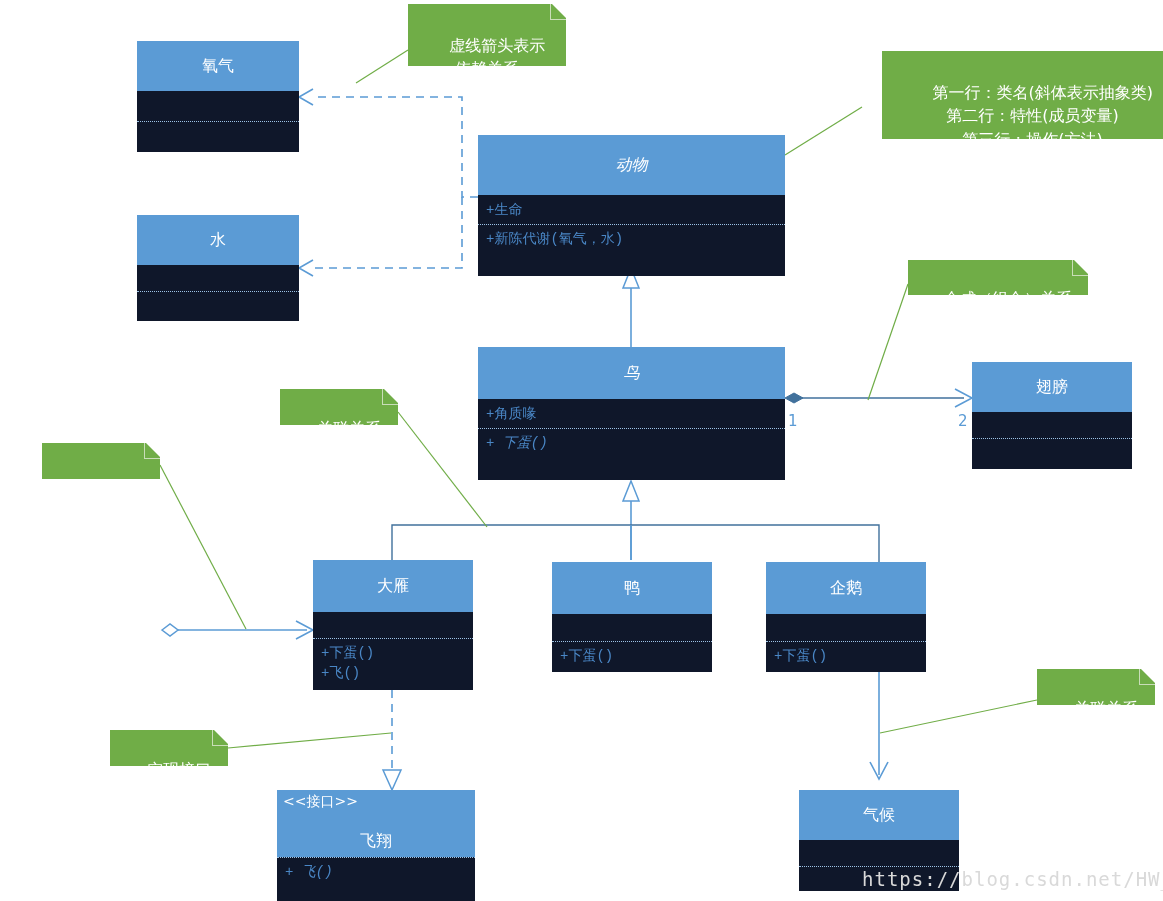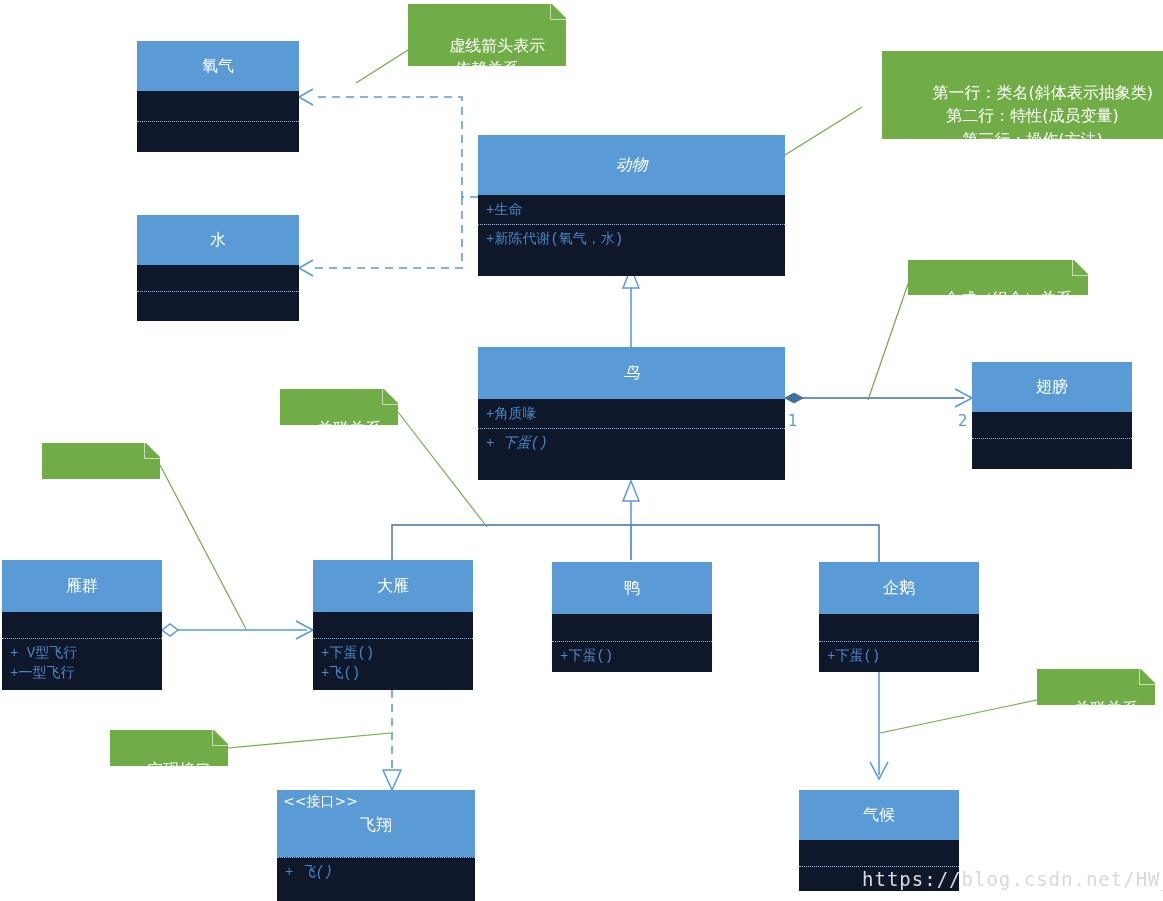--- a/index.html
+++ b/index.html
@@ -175,32 +175,20 @@
   <div class="uml-class" style="left:972px;top:347px;width:160px;height:107px;">
     <div class="uml-head" style="height:50px;margin-top:15px;">
       <div>翅膀</div>
     </div>
     <div class="uml-body" style="height:57px;">
       <div class="uml-attrs" style="height:26px;"></div>
       <div class="uml-ops"></div>
     </div>
   </div>
 
-  <div class="uml-class" style="left:2px;top:560px;width:160px;height:130px;">
-    <div class="uml-head" style="height:52px;">
-      <div>雁群</div>
-    </div>
-    <div class="uml-body" style="height:78px;">
-      <div class="uml-attrs" style="height:26px;"></div>
-      <div class="uml-ops">
-        <div class="row">+ V型飞行</div>
-        <div class="row">+一型飞行</div>
-      </div>
-    </div>
-  </div>
 
   <div class="uml-class" style="left:313px;top:560px;width:160px;height:130px;">
     <div class="uml-head" style="height:52px;">
       <div>大雁</div>
     </div>
     <div class="uml-body" style="height:78px;">
       <div class="uml-attrs" style="height:26px;"></div>
       <div class="uml-ops">
         <div class="row">+下蛋()</div>
         <div class="row">+飞()</div>
@@ -213,36 +201,36 @@
       <div>鸭</div>
     </div>
     <div class="uml-body" style="height:58px;">
       <div class="uml-attrs" style="height:27px;"></div>
       <div class="uml-ops">
         <div class="row">+下蛋()</div>
       </div>
     </div>
   </div>
 
-  <div class="uml-class" style="left:819px;top:562px;width:160px;height:110px;">
+  <div class="uml-class" style="left:766px;top:562px;width:160px;height:110px;">
     <div class="uml-head" style="height:52px;">
       <div>企鹅</div>
     </div>
     <div class="uml-body" style="height:58px;">
       <div class="uml-attrs" style="height:27px;"></div>
       <div class="uml-ops">
         <div class="row">+下蛋()</div>
       </div>
     </div>
   </div>
 
   <div class="uml-class" style="left:277px;top:790px;width:198px;height:111px;border-radius:16px;">
     <div class="uml-head" style="height:67px;justify-content:flex-start;padding-top:3px;">
       <div class="uml-stereo">&lt;&lt;接口&gt;&gt;</div>
-      <div style="margin-top:4px;">飞翔</div>
+      <div style="margin-top:20px;">飞翔</div>
     </div>
     <div class="uml-body" style="height:44px;">
       <div class="uml-ops" style="border-top:1px dotted #9dc3e6;">
         <div class="row it">+ 飞()</div>
       </div>
     </div>
   </div>
 
   <div class="uml-class" style="left:799px;top:790px;width:160px;height:101px;">
     <div class="uml-head" style="height:50px;">

